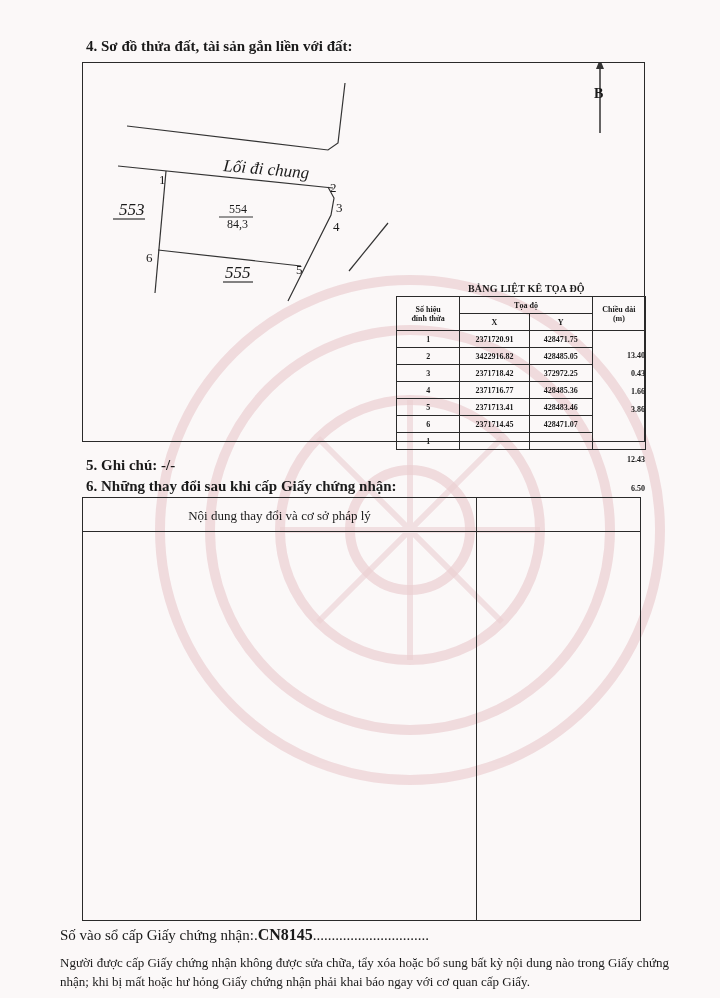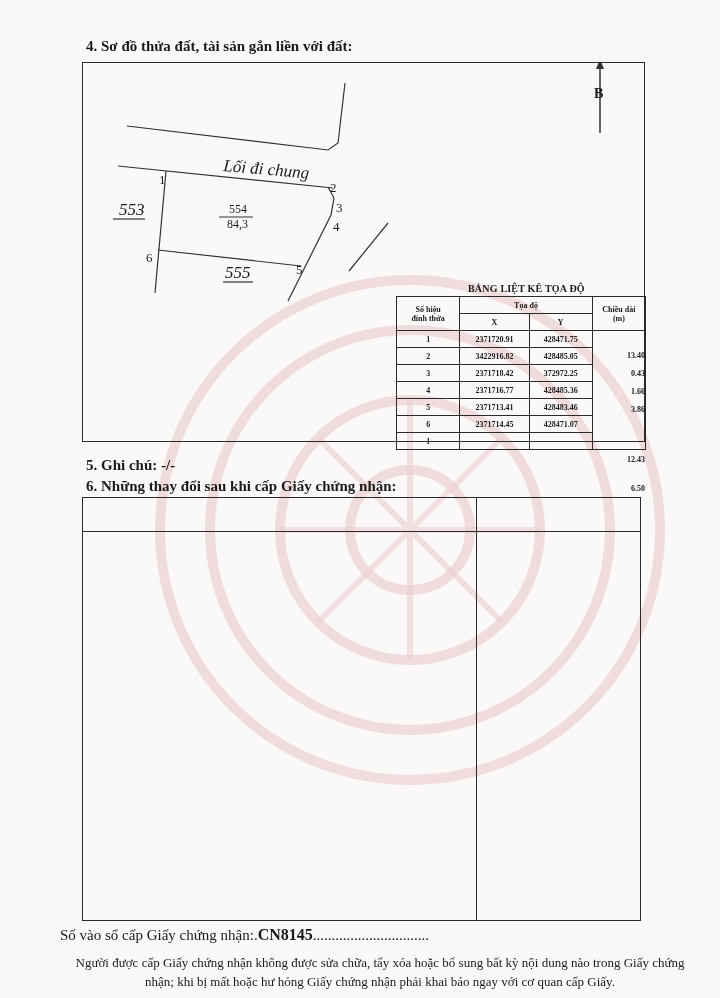--- a/index.html
+++ b/index.html
@@ -40,21 +40,21 @@
   #changes-table {
     left:82px; top:497px; width:559px; height:424px;
     border:1.5px solid #2a2a2a; box-sizing:border-box;
   }
   #changes-table .colsep { position:absolute; left:393px; top:0; bottom:0; border-left:1.5px solid #2a2a2a; }
   #changes-table .rowsep { position:absolute; left:0; right:0; top:33px; border-top:1.5px solid #2a2a2a; }
   #col1-head { position:absolute; left:0; width:393px; top:10px; text-align:center; font-size:13px; }
   #col2-head { position:absolute; left:393px; right:0; top:3px; text-align:center; font-size:12px; line-height:12px; }
   #reg-line { left:60px; top:926px; font-size:15px; }
   #reg-line .code { font-weight:bold; font-size:16px; }
-  #notice { left:60px; top:953px; width:640px; font-size:13px; line-height:19px;text-align:center; }
+  #notice { left:60px; top:953px; width:640px; font-size:13px; line-height:19px; }
 </style>
 </head>
 <body>
 
 <svg class="watermark" viewBox="0 0 520 560">
   <g fill="none" stroke="#ecd0d3" stroke-width="10" opacity="0.7">
     <circle cx="260" cy="280" r="250"></circle>
     <circle cx="260" cy="280" r="200"></circle>
     <circle cx="260" cy="280" r="130"></circle>
     <circle cx="260" cy="280" r="60"></circle>
@@ -172,19 +172,20 @@
   </tbody>
     </table>
 </div>
 
 <div class="abs h-bold" id="sec5">5. Ghi chú: -/-</div>
 <div class="abs h-bold" id="sec6">6. Những thay đổi sau khi cấp Giấy chứng nhận:</div>
 
 <div class="abs" id="changes-table">
   <div class="colsep"></div>
   <div class="rowsep"></div>
+  <div id="col1-head">Nội dung thay đổi và cơ sở pháp lý</div>
 </div>
 
 <div class="abs" id="reg-line">
   <span>Số vào sổ cấp Giấy chứng nhận:.</span><span class="code">CN8145</span><span>...............................</span>
 </div>
 
 <div class="abs" id="notice">Người được cấp Giấy chứng nhận không được sửa chữa, tẩy xóa hoặc bổ sung bất kỳ nội dung nào trong Giấy chứng nhận; khi bị mất hoặc hư hỏng Giấy chứng nhận phải khai báo ngay với cơ quan cấp Giấy.</div>
 
 </body></html>

